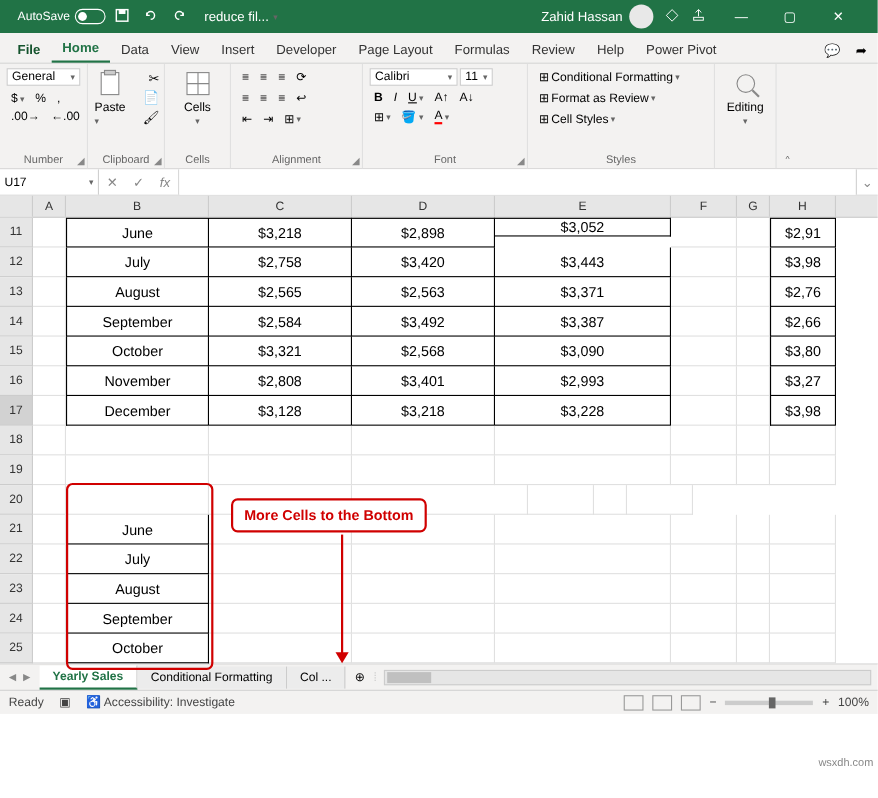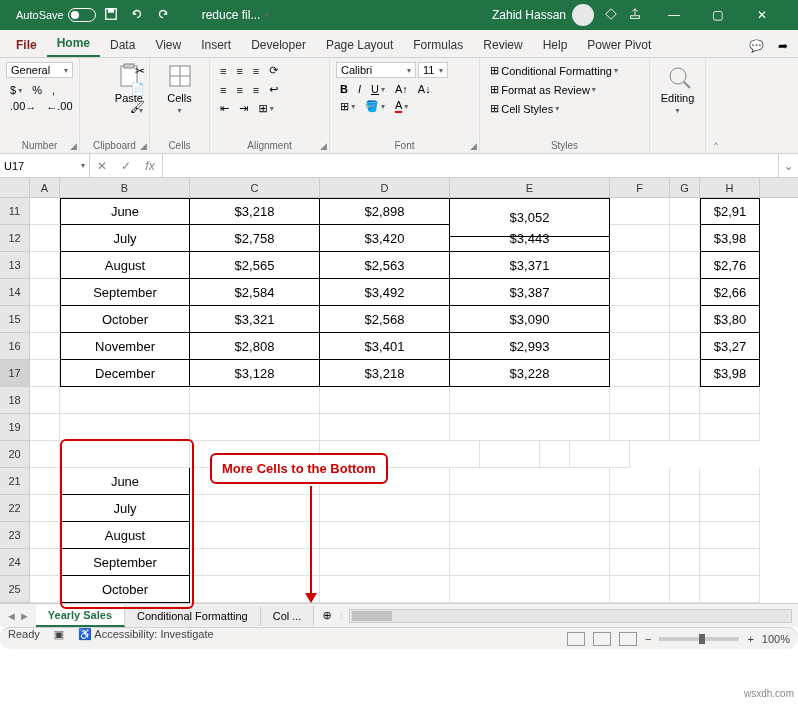--- a/index.html
+++ b/index.html
@@ -4,33 +4,33 @@
 <style>
 * { box-sizing: border-box; margin: 0; padding: 0; font-family: 'Segoe UI', Arial, sans-serif; }
 body { width: 798px; height: 725px; background: #fff; overflow: hidden; font-size: 12px; position: relative; }
 
 
 .titlebar { background: #217346; height: 30px; display: flex; align-items: center; color: #fff; padding: 0 16px; }
 .titlebar .autosave { display: flex; align-items: center; gap: 4px; font-size: 11px; margin-right: 8px; }
 .titlebar .toggle { width: 28px; height: 14px; border: 1px solid #fff; border-radius: 7px; display: inline-flex; align-items: center; padding: 0 2px; }
 .titlebar .toggle-knob { width: 8px; height: 8px; background: #fff; border-radius: 50%; }
 .titlebar .qat { display: flex; gap: 12px; margin-right: 8px; }
-.titlebar .filename { flex: 0 0 auto; margin: 0 24px; display: flex; align-items: center; gap: 4px; font-size: 12px; }
+.titlebar .filename { flex: 0 0 auto; margin: 0 8px; display: flex; align-items: center; gap: 4px; font-size: 12px; }
 .titlebar .spacer { flex: 1; }
 .titlebar .user { display: flex; align-items: center; gap: 6px; font-size: 12px; }
 .titlebar .avatar { width: 22px; height: 22px; border-radius: 50%; background: #e8e8e8; }
 .titlebar .winctl { display: flex; gap: 4px; margin-left: 12px; }
 .titlebar .winbtn { width: 40px; height: 30px; display: flex; align-items: center; justify-content: center; }
 .titlebar svg, .titlebar .ico { width: 14px; height: 14px; fill: #fff; stroke: #fff; }
 
 
 .tabs { background: #f3f2f1; height: 28px; display: flex; align-items: flex-end; padding: 0 6px; border-bottom: 1px solid #d0d0d0; }
 .tab { padding: 6px 10px 5px; font-size: 12px; color: #333; cursor: pointer; }
 .tab.active { color: #217346; font-weight: 600; border-bottom: 2px solid #217346; }
-.tab.file { color: #7f1d1d; font-weight: 600; }
+.tab.file { color: #14532d; font-weight: 600; }
 .tabs .right { margin-left: auto; display: flex; gap: 6px; }
 
 
 .ribbon { background: #f3f2f1; height: 96px; display: flex; border-bottom: 1px solid #d0d0d0; }
 .group { border-right: 1px solid #e0e0e0; padding: 4px 6px 2px; display: flex; flex-direction: column; position: relative; }
 .group-label { font-size: 10px; color: #666; text-align: center; margin-top: auto; padding-top: 2px; }
 .vcol { display: flex; flex-direction: column; gap: 2px; }
 .btnrow { display: flex; gap: 2px; align-items: center; }
 .ribbtn { padding: 2px 4px; display: flex; align-items: center; gap: 2px; font-size: 11px; cursor: pointer; }
 .bigicon { width: 28px; height: 28px; }
@@ -69,21 +69,21 @@
 
 
 .sheetbar { height: 24px; border-top: 1px solid #d0d0d0; display: flex; align-items: center; background: #f3f2f1; font-size: 11px; }
 .sheetnav { display: flex; gap: 2px; padding: 0 6px; color: #888; }
 .sheet-tab { padding: 4px 12px; border-right: 1px solid #ccc; background: #ececec; cursor: pointer; }
 .sheet-tab.active { background: #fff; color: #217346; font-weight: 600; border-bottom: 2px solid #217346; }
 .hscroll { flex: 1; height: 14px; margin: 0 6px; background: #e6e6e6; border: 1px solid #ccc; position: relative; }
 .hscroll-thumb { position: absolute; left: 2px; top: 1px; width: 40px; height: 10px; background: #c0c0c0; }
 
 
-.statusbar { height: 22px; background: #f3f2f1; border-top: 1px solid #d0d0d0; display: flex; padding: 0 8px; font-size: 11px; color: #444; gap: 14px; border-radius: 10px; }
+.statusbar { height: 22px; background: #f3f2f1; border-top: 1px solid #d0d0d0; display: flex; align-items: center; padding: 0 8px; font-size: 11px; color: #444; gap: 14px; }
 .statusbar .right { margin-left: auto; display: flex; align-items: center; gap: 8px; }
 .viewbtn { width: 18px; height: 14px; border: 1px solid #999; }
 .zoom-slider { width: 80px; height: 4px; background: #ccc; position: relative; }
 .zoom-thumb { position: absolute; left: 50%; top: -3px; width: 6px; height: 10px; background: #666; }
 
 .watermark { position: absolute; right: 4px; bottom: 26px; font-size: 10px; color: #888; }
 </style>
 </head>
 <body>
 
@@ -161,21 +161,21 @@
       <span class="ribbtn">,</span>
     </div>
     <div class="btnrow">
       <span class="ribbtn">.00→</span>
       <span class="ribbtn">←.00</span>
     </div>
     <div class="group-label">Number</div>
     <span class="dlg-launcher">◢</span>
   </div>
   <div class="group" style="width:70px">
-    <div class="vcol" style="align-items:flex-end">
+    <div class="vcol" style="align-items:flex-start">
       <span class="bigicon"><svg viewBox="0 0 28 28">
             <rect x="6" y="4" width="16" height="20" fill="#fff" stroke="#888"></rect>
             <rect x="9" y="2" width="10" height="4" fill="#ccc" stroke="#888"></rect>
           </svg></span>
       <span style="font-size:11px">Paste</span>
       <span class="caret">▾</span>
     </div>
     <div class="group-label">Clipboard</div>
     <span class="dlg-launcher">◢</span>
     <span style="position:absolute;top:6px;right:4px">✂</span>
@@ -325,21 +325,21 @@
     <div class="cells" id="cells">
       <div class="callout-box" style="left:30px;top:241px;width:134px;height:170px"></div>
       <div class="callout-label" style="left:180px;top:255px">More Cells to the Bottom</div>
       <div class="arrow-line" style="left:280px;top:288px;height:110px"></div>
       <div class="arrow-head" style="left:275px;top:395px"></div>
     <div class="row" style="height: 27px;">
           <div class="cell" style="width: 30px; height: 27px;"></div>
           <div class="cell" style="width: 130px; height: 27px; border-width: 1px; border-style: solid; border-color: rgb(0, 0, 0);">June</div>
           <div class="cell" style="width: 130px; height: 27px; border-right: 1px solid rgb(0, 0, 0); border-bottom: 1px solid rgb(0, 0, 0); border-top: 1px solid rgb(0, 0, 0);">$3,218</div>
           <div class="cell" style="width: 130px; height: 27px; border-right: 1px solid rgb(0, 0, 0); border-bottom: 1px solid rgb(0, 0, 0); border-top: 1px solid rgb(0, 0, 0);">$2,898</div>
-          <div class="cell" style="width: 160px; height: 39px; border-right: 1px solid rgb(0, 0, 0); border-bottom: 1px solid rgb(0, 0, 0); border-top: 1px solid rgb(0, 0, 0);">$3,052</div>
+          <div class="cell" style="width: 160px; height: 17px; border-right: 1px solid rgb(0, 0, 0); border-bottom: 1px solid rgb(0, 0, 0); border-top: 1px solid rgb(0, 0, 0);">$3,052</div>
           <div class="cell" style="width: 60px; height: 27px;"></div>
           <div class="cell" style="width: 30px; height: 27px;"></div>
           <div class="cell" style="width: 60px; height: 27px; border-width: 1px; border-style: solid; border-color: rgb(0, 0, 0);">$2,91</div>
         </div>
         <div class="row" style="height: 27px;">
           <div class="cell" style="width: 30px; height: 27px;"></div>
           <div class="cell" style="width: 130px; height: 27px; border-right: 1px solid rgb(0, 0, 0); border-bottom: 1px solid rgb(0, 0, 0); border-left: 1px solid rgb(0, 0, 0);">July</div>
           <div class="cell" style="width: 130px; height: 27px; border-right: 1px solid rgb(0, 0, 0); border-bottom: 1px solid rgb(0, 0, 0);">$2,758</div>
           <div class="cell" style="width: 130px; height: 27px; border-right: 1px solid rgb(0, 0, 0); border-bottom: 1px solid rgb(0, 0, 0);">$3,420</div>
           <div class="cell" style="width: 160px; height: 27px; border-right: 1px solid rgb(0, 0, 0); border-bottom: 1px solid rgb(0, 0, 0);">$3,443</div>

